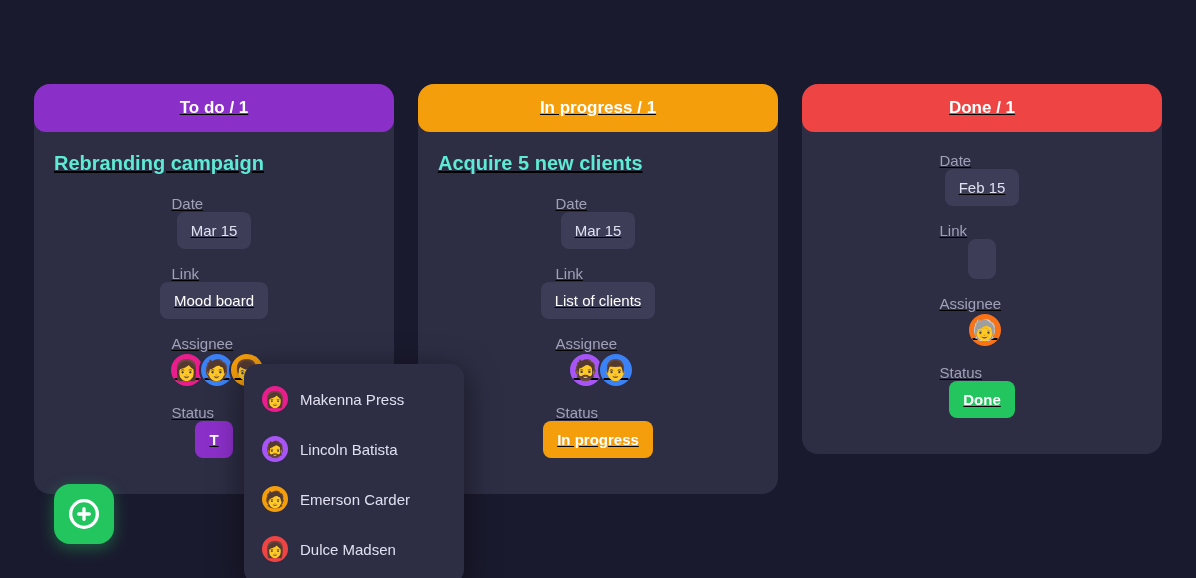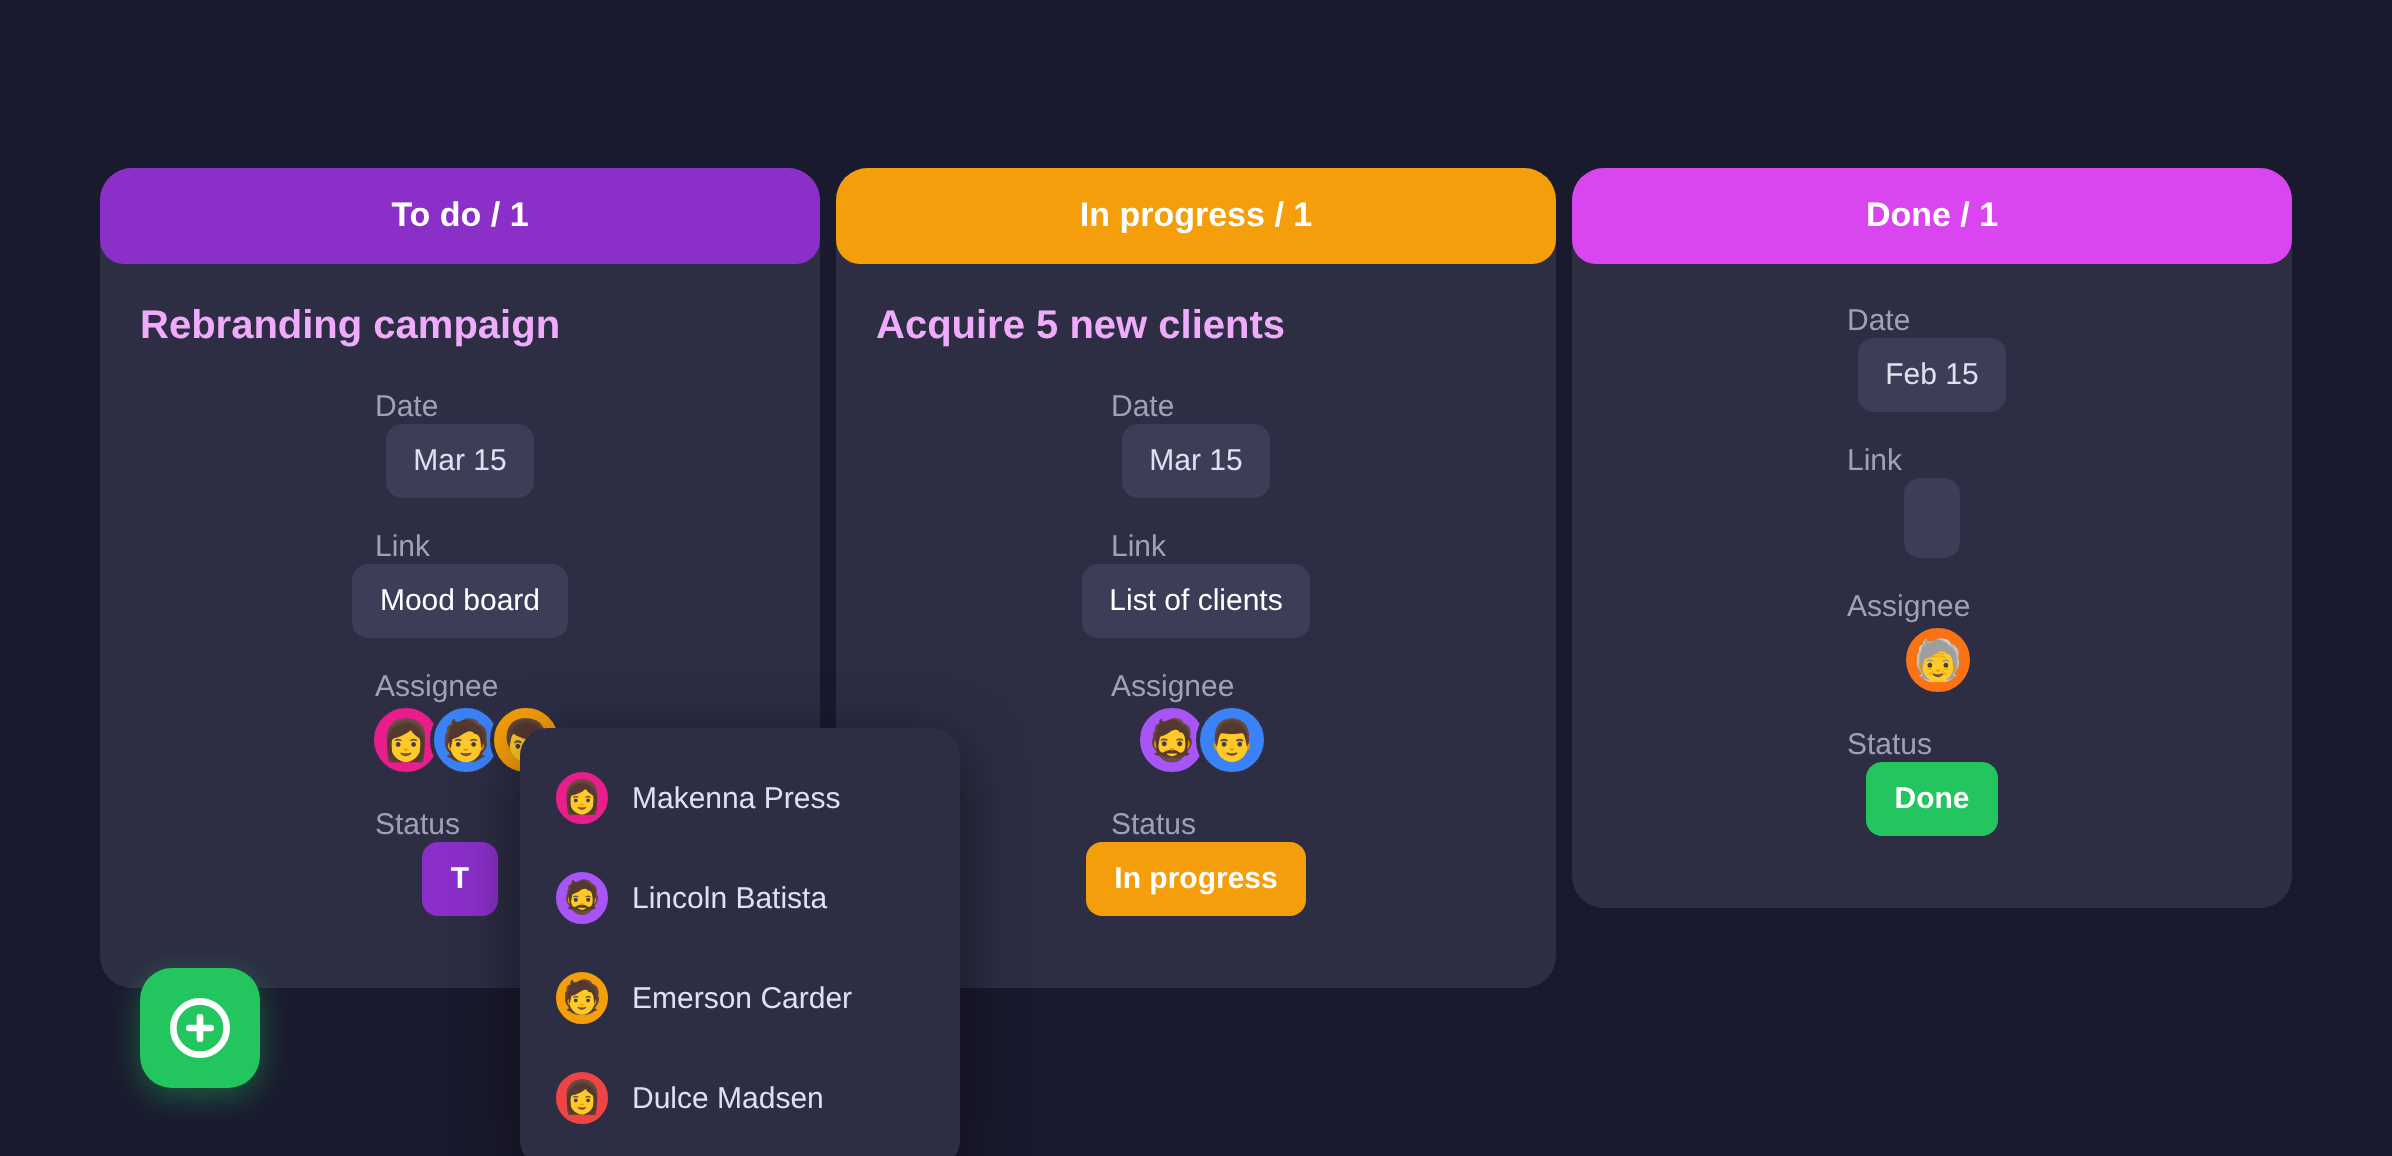--- a/index.html
+++ b/index.html
@@ -8,50 +8,51 @@
       font-family: 'Segoe UI', Arial, sans-serif;
       display: flex;
       justify-content: center;
       align-items: center;
       min-height: 578px;
       width: 1196px;
       overflow: hidden;
     }
     .kanban-board {
       display: flex;
-      gap: 8px;
+      gap: 24px;
       padding: 20px;
       position: relative;
       align-items: flex-start;
+      text-decoration: underline;
     }
     .column {
       background: #2d2d44;
       border-radius: 16px;
       width: 360px;
       overflow: hidden;
     }
     .column-header {
       padding: 14px 20px;
       text-align: center;
       font-size: 17px;
       font-weight: 600;
       color: #fff;
       border-radius: 12px;
       margin: 0;
     }
     .column-header.todo { background: #8b2fc9; }
     .column-header.inprogress { background: #f59e0b; }
-    .column-header.done { background: #d946ef; }
+    .column-header.done { background: #ef4444; }
     .card {
       padding: 20px;
     }
     .card-title {
       font-size: 20px;
       font-weight: 700;
-      color: #f0abfc;
+      color: #5eead4;
       margin-bottom: 20px;
     }
     .card-field {
       display: flex;
       align-items: center;
       margin-bottom: 16px;
       flex-direction: column;
     }
     .field-label {
       color: #a0a0b8;

